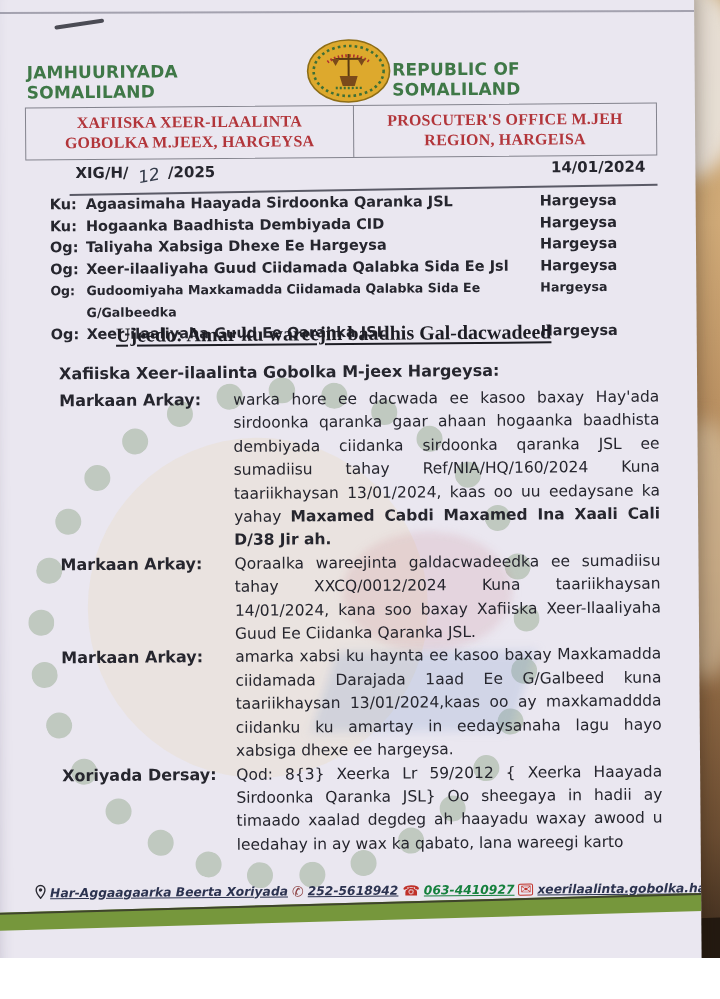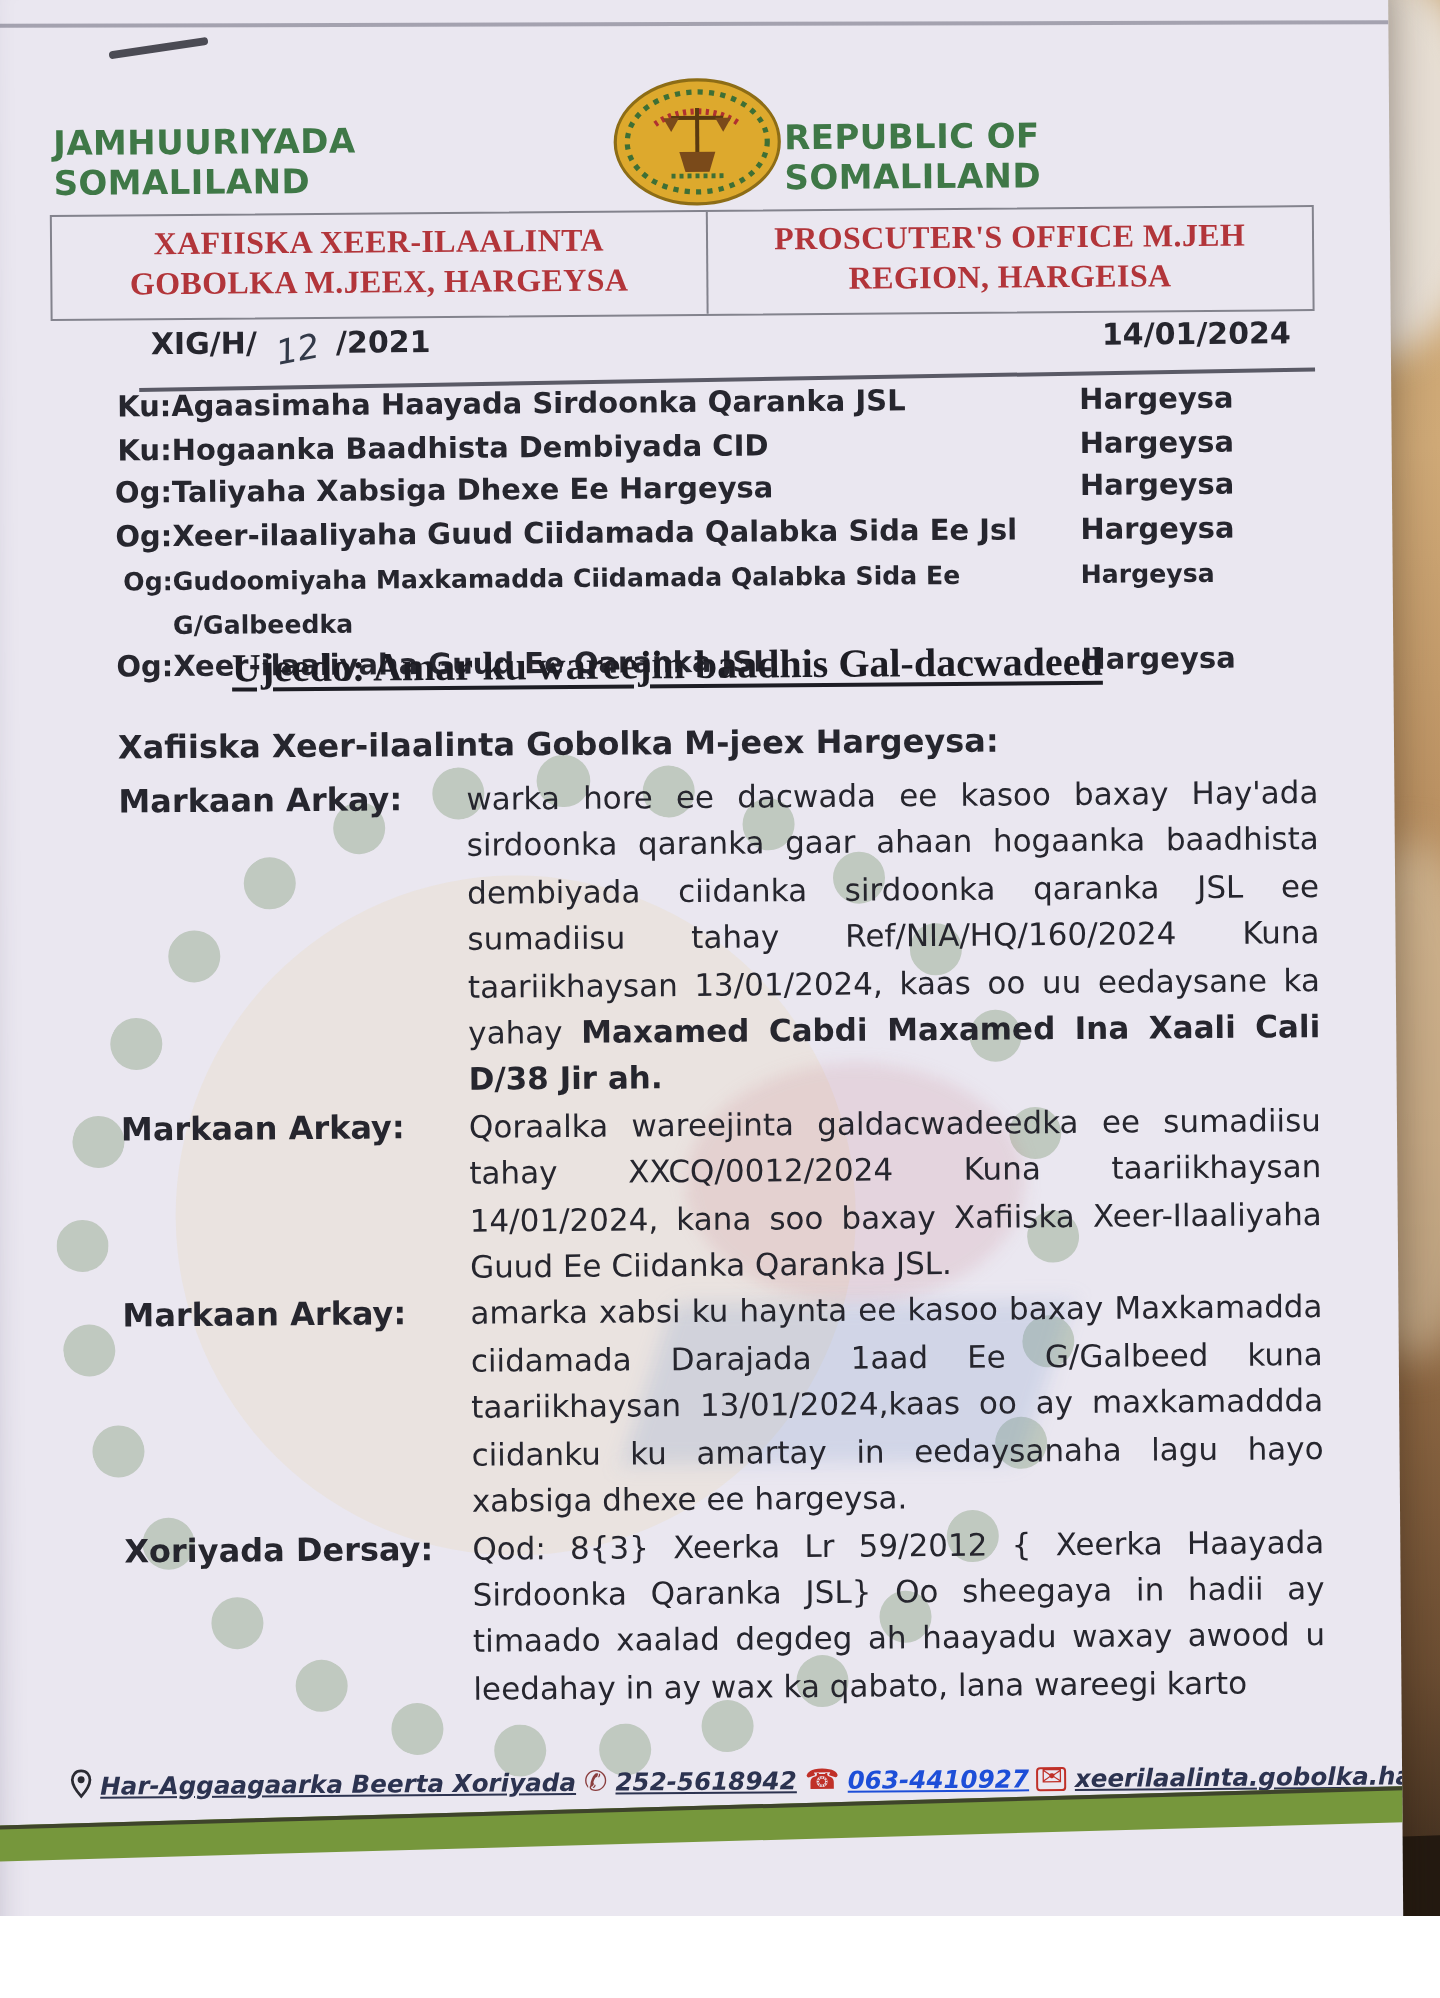--- a/index.html
+++ b/index.html
@@ -38,39 +38,39 @@
     font-weight:bold;font-size:16px;line-height:20px;letter-spacing:.2px;}
   .office-cell.en{width:48%;border-left:1.4px solid #83838d;}
   
   .ref-row{position:absolute;top:168px;left:86px;right:50px;display:flex;justify-content:space-between;
     font-weight:bold;font-size:15px;color:#26262e;}
   .handwritten{display:inline-block;font-style:italic;font-size:17px;color:#333a49;transform:rotate(-10deg) translateY(4px);margin:0 9px;font-weight:normal;}
   .ref-rule{position:absolute;top:197px;left:80px;width:588px;height:1.6px;background:#5a5a66;transform:rotate(-.55deg);}
   
   .recipients{position:absolute;top:200px;left:60px;width:616px;color:#26262e;font-weight:bold;font-size:14.5px;}
   .rcpt{display:flex;line-height:21.6px;}
-  .rcpt-tag{width:36px;flex:0 0 auto;text-align:right;}
+  .rcpt-tag{width:36px;flex:0 0 auto;}
   .rcpt-name{flex:1 1 auto;}
   .rcpt-place{width:126px;flex:0 0 auto;}
   .rcpt.small{font-size:12.6px;}
   
   .subject{position:absolute;top:330px;left:0;right:20px;text-align:center;font-family:"Liberation Serif",serif;
     font-weight:bold;font-size:20px;color:#1d1d24;text-decoration:underline;text-underline-offset:3px;}
   .salutation{position:absolute;top:370px;left:68px;font-weight:bold;font-size:16px;color:#26262e;}
   
   .paras{position:absolute;top:396px;left:68px;width:600px;color:#26262e;}
   .para-row{display:flex;}
   .para-label{width:174px;flex:0 0 auto;font-size:16px;font-weight:bold;padding-top:1px;}
   .para-text{flex:1 1 auto;font-size:15.5px;line-height:23.4px;text-align:justify;font-weight:500;}
   .para-text .bold{font-weight:bold;}
   
   .footer{position:absolute;top:890px;left:40px;right:20px;display:flex;align-items:center;gap:4px;
     font-size:12.3px;font-style:italic;color:#2c3350;white-space:nowrap;}
   .footer .ul{text-decoration:underline;font-weight:bold;}
-  .f-phone2{color:#1d4ed8;}
+  .f-phone2{color:#15803d;}
   .icon{flex:0 0 auto;display:inline-block;line-height:1;font-style:normal;}
   .phone-glyph{color:#8a3d3d;font-size:14px;}
   .phone-glyph.red{color:#c03028;}
   .mail-glyph{color:#c03028;font-size:13px;border:1px solid #c03028;line-height:10px;padding:0 1px;border-radius:2px;}
   .green-bar{position:absolute;top:911px;left:-12px;right:-12px;height:16px;background:#76973c;
     border-top:2px solid #3e442b;transform:rotate(-1.15deg);}
 </style>
 </head>
 <body>
 
@@ -114,21 +114,21 @@
           <div>XAFIISKA XEER-ILAALINTA</div>
           <div>GOBOLKA M.JEEX, HARGEYSA</div>
         </div>
         <div class="office-cell en">
           <div>PROSCUTER'S OFFICE M.JEH</div>
           <div>REGION, HARGEISA</div>
         </div>
       </div>
 
       <div class="ref-row">
-        <div><span>XIG/H/</span><span class="handwritten">12</span><span>/2021</span></div>
+        <div><span>XIG/H/</span><span class="handwritten">12</span><span>/2025</span></div>
         <div>14/01/2024</div>
       </div>
       <div class="ref-rule"></div>
 
       <div class="recipients">
         <div class="rcpt">
           <span class="rcpt-tag">Ku:</span>
           <span class="rcpt-name">Agaasimaha Haayada Sirdoonka Qaranka JSL</span>
           <span class="rcpt-place">Hargeysa</span>
         </div>

